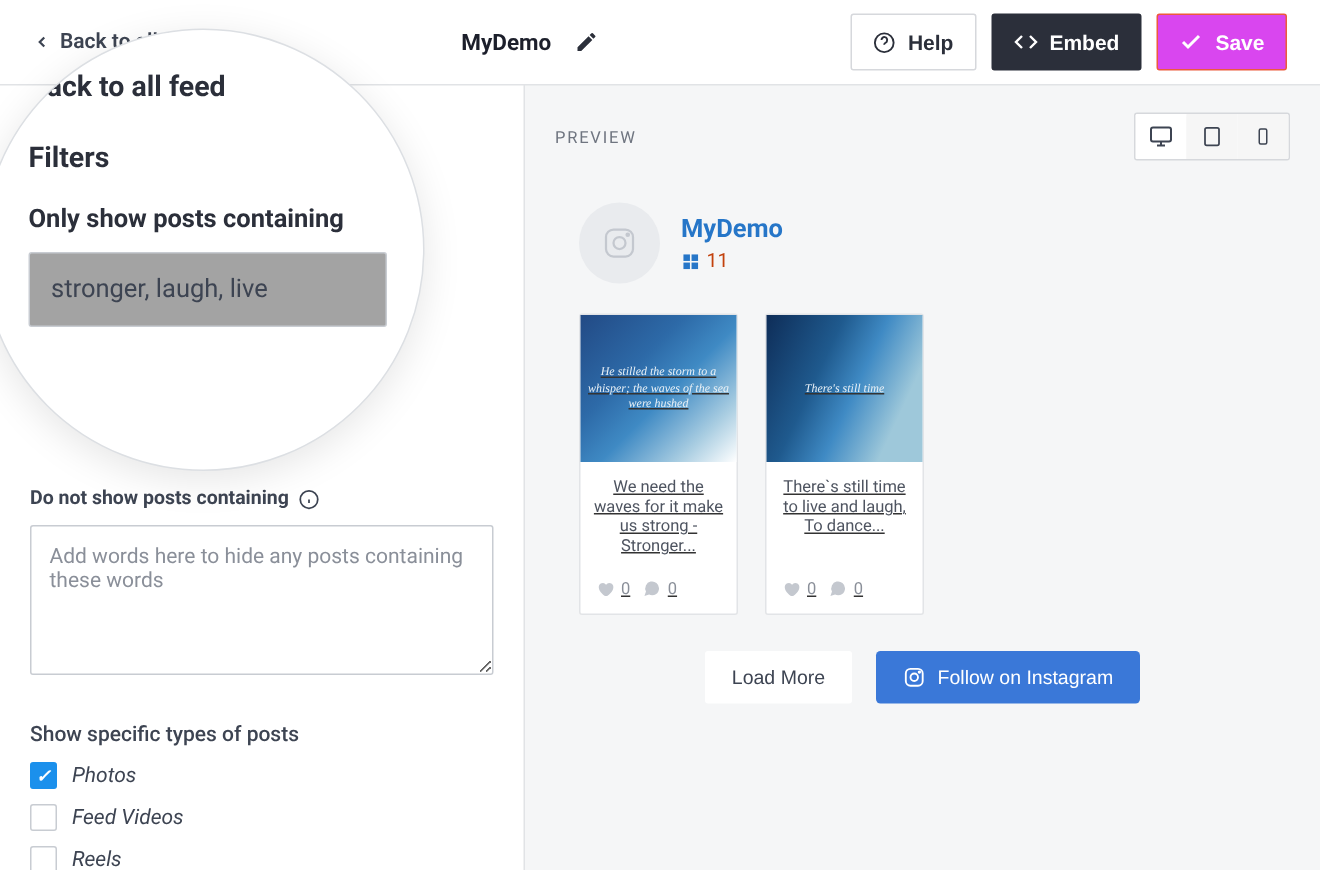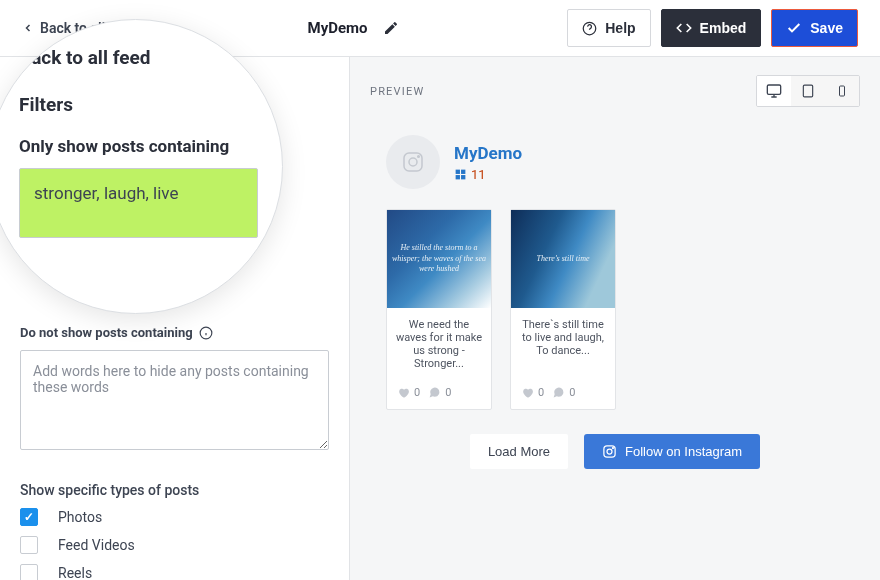--- a/index.html
+++ b/index.html
@@ -36,21 +36,21 @@
     cursor:pointer;
   }
   .topbar-right { display:flex; align-items:flex-start; gap:10px; }
   .btn {
     display:flex; align-items:center; gap:8px;
     height:38px; padding:0 14px; font-size:14px; font-weight:600;
     border:1px solid #d6d8dc; background:#fff; color:#2b2f3a; cursor:pointer;
     border-radius:2px;
   }
   .btn.dark { background:#2b2f3a; color:#fff; border-color:#2b2f3a; }
-  .btn.orange { background:#1d4ed8; color:#fff; border-color:#ec5a3d; }
+  .btn.orange { background:#d946ef; color:#fff; border-color:#ec5a3d; }
 
   .main {
     display:flex;
     height:calc(580px - 56px);
   }
   
   .side {
     width:350px;
     border-right:1px solid #e1e3e6;
     border-top:1px solid #e1e3e6;
@@ -60,21 +60,21 @@
   }
   .field-label { font-size:15px; font-weight:700; color:#2b2f3a; margin-bottom:10px; display:flex; align-items:center; gap:6px; }
   .field-label.small { font-weight:700; font-size:13px; color:#3d4452; }
   textarea {
     width:100%; min-height:100px; resize:vertical;
     border:1px solid #c8ccd2; border-radius:2px; padding:12px;
     font-family:inherit; font-size:14px; color:#3d4452;
   }
   textarea::placeholder { color:#8a8f99; }
   .type-heading { font-size:14px; color:#3d4452; font-weight:500; margin-top:28px; margin-bottom:10px;}
-  .chk-row { display:flex; align-items:center; gap:20px; margin-bottom:10px; font-size:14px; color:#3d4452; cursor:pointer; }
+  .chk-row { display:flex; align-items:center; gap:10px; margin-bottom:10px; font-size:14px; color:#3d4452; cursor:pointer;font-style:italic; }
   .chk {
     width:18px;height:18px;border:1px solid #c8ccd2;border-radius:2px;display:flex;align-items:center;justify-content:center;background:#fff;
   }
   .chk.checked { background:#1b90ec; border-color:#1b90ec; }
   .chk.checked::after { content:"✓"; color:#fff; font-size:12px; font-weight:700; }
 
   
   .magnifier {
     position:absolute;
     top:-38px; left:-12px;
@@ -85,22 +85,22 @@
     box-shadow:0 6px 26px rgba(0,0,0,.10);
     overflow:hidden;
     z-index:30;
   }
   .magnifier-inner { padding:26px 24px 0 30px; }
   .mag-back { font-weight:700; font-size:19px; color:#2b2f3a; margin-bottom:24px; }
   .mag-filters { font-weight:700; font-size:19px; color:#2b2f3a; margin-bottom:20px;}
   .mag-only { font-weight:700; font-size:17px; color:#2b2f3a; margin-bottom:12px; }
   .mag-box {
     border:1px solid #c8ccd2; border-radius:2px;
-    height:70px; padding:14px 14px; font-size:17px; color:#3d4452;
-    background:#bef264;
+    height:50px; padding:14px 14px; font-size:17px; color:#3d4452;
+    background:#a3a3a3;
   }
 
   
   .preview {
     flex:1; background:#f5f6f7; position:relative; border-top:1px solid #e1e3e6;
   }
   .preview-top {
     display:flex; justify-content:space-between; align-items:center;
     padding:18px 20px 0 20px;
   }
@@ -116,21 +116,21 @@
   .dev-btn:not(.active){ background:#f6f6f6;}
   .profile-row {
     display:flex; align-items:center; gap:14px; padding:28px 28px 12px 36px;
   }
   .avatar {
     width:54px;height:54px;border-radius:50%;background:#e9ebee;display:flex;align-items:center;justify-content:center;color:#bfc3c9;
   }
   .profile-info { display:flex; flex-direction:column; gap:4px; }
   .profile-name { color:#2676c8; font-weight:700; font-size:17px; }
   .profile-count { color:#c2410c; font-size:13px; display:flex; align-items:center; gap:4px;}
-  .cards { display:flex; gap:18px; padding:8px 0 0 36px;}
+  .cards { display:flex; gap:18px; padding:8px 0 0 36px;text-decoration:underline;}
   .card {
     width:106px; background:#fff; border:1px solid #e2e4e7; border-radius:2px;
     display:flex; flex-direction:column;
   }
   .card-img {
     width:100%; height:98px;
     background:linear-gradient(135deg,#224a85 0%,#2d6aa8 35%,#3f8ac4 55%,#a7cce1 80%, #fff 100%);
     display:flex;align-items:center;justify-content:center;
     color:#e8f0f6; font-size:8px; text-align:center; padding:4px;
     font-family:Georgia, serif; font-style:italic; line-height:1.3;

